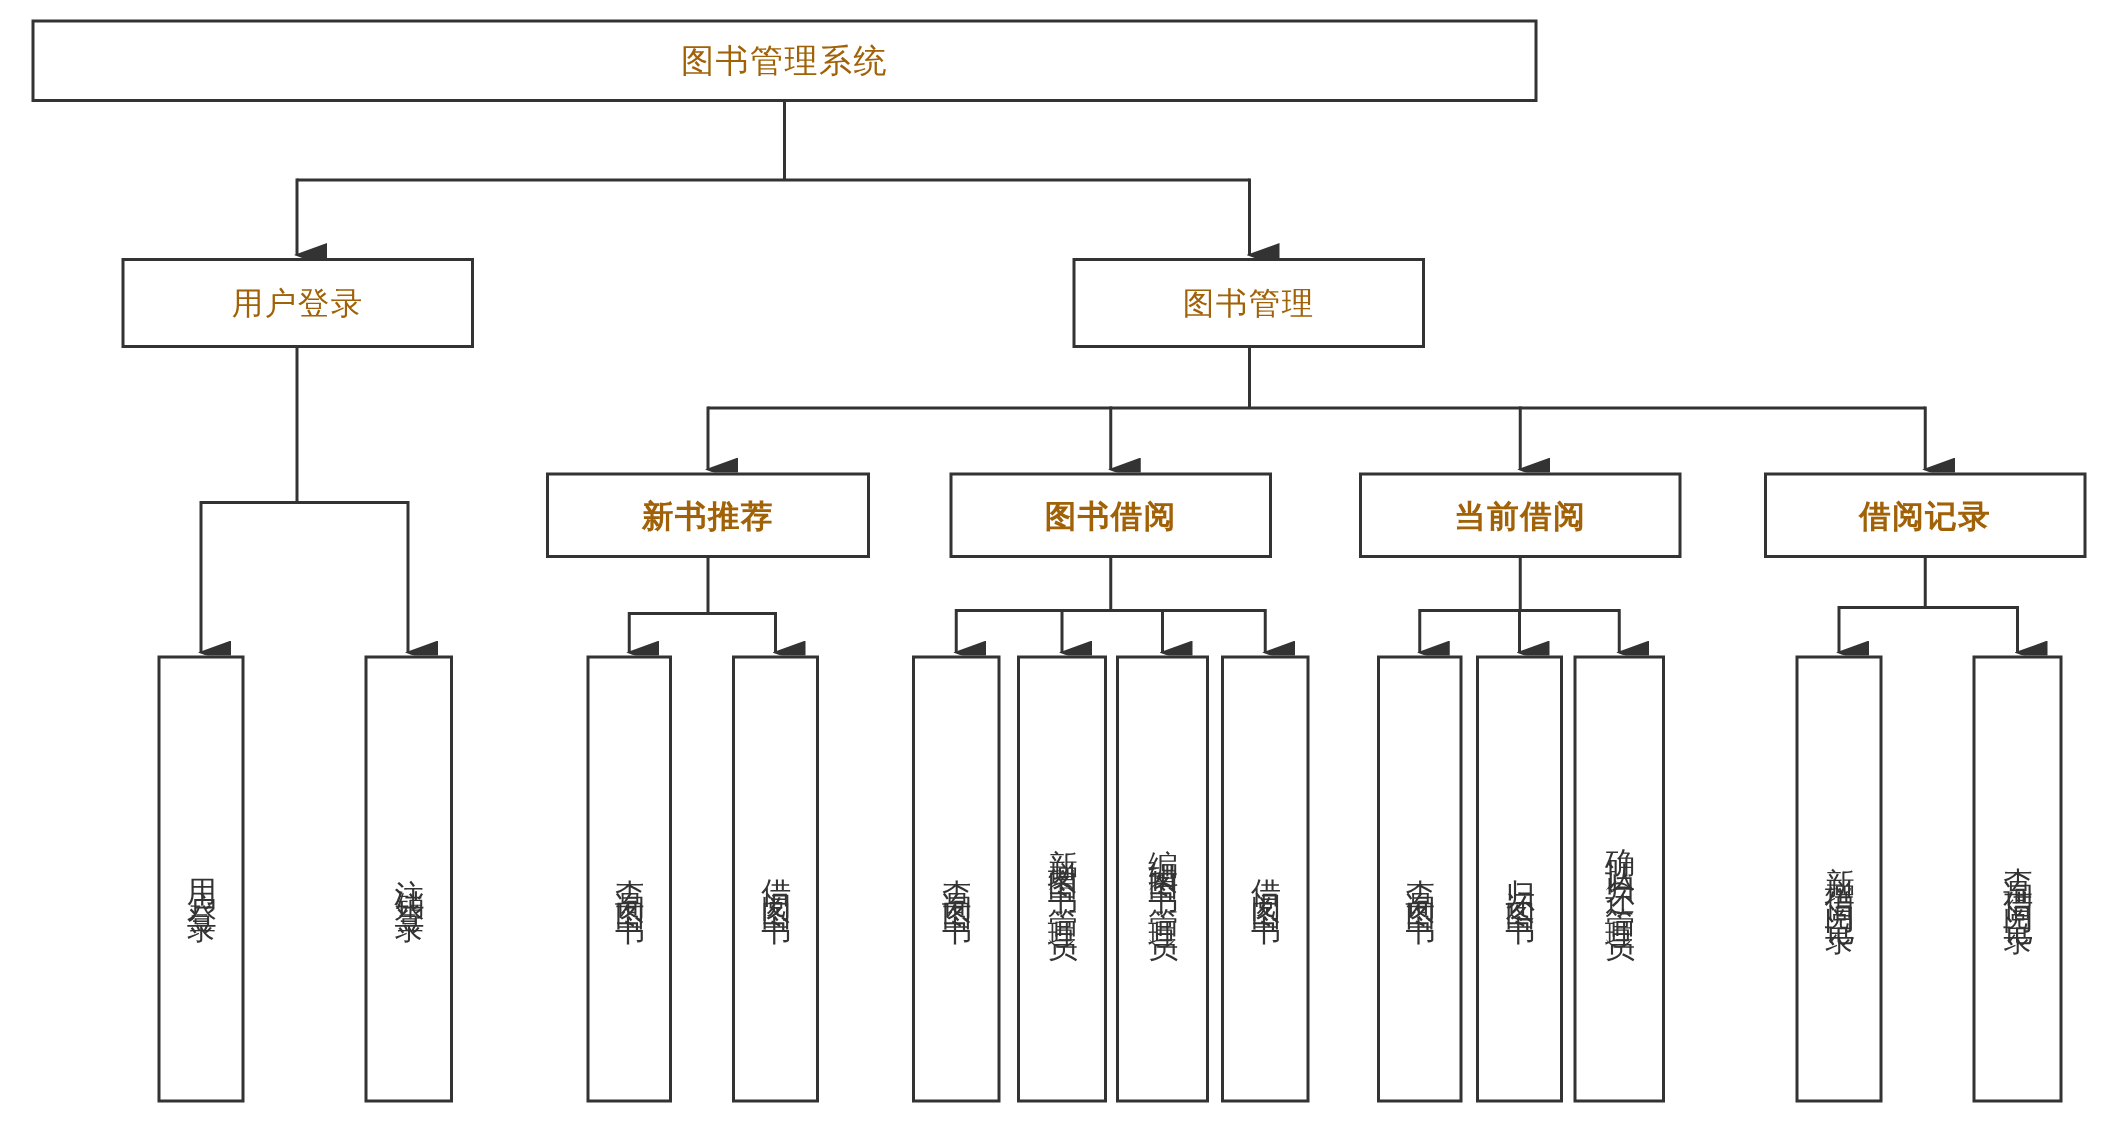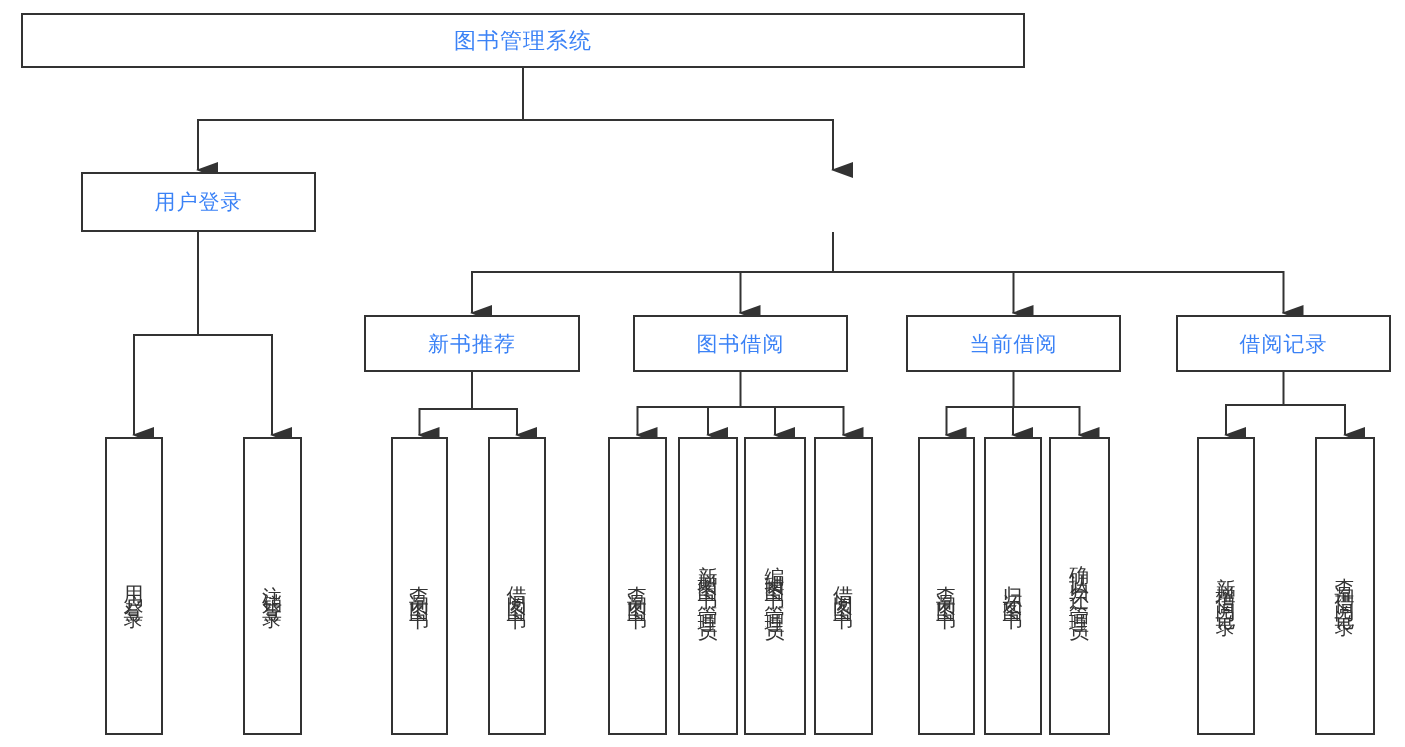--- a/index.html
+++ b/index.html
@@ -10,27 +10,27 @@
     font-family:"Liberation Sans","DejaVu Sans",sans-serif;
     overflow:hidden;
   }
   .wires { position:absolute; left:0; top:0; width:1405px; height:747px; }
   .node {
     position:absolute;
     box-sizing:border-box;
     border:2px solid #333333;
     background:#ffffff;
     display:flex; align-items:center; justify-content:center;
-    color:#3b82f6;
+    color:#a16207;
   }
   .root-node   { left:21px;  top:13px;  width:1004px; height:55px; font-size:22px; letter-spacing:1px; }
   .l2-node     { top:172px; width:235px; height:60px; font-size:21px; letter-spacing:1px; }
   .l2-a { left:81px; }
   .l2-b { left:715px; }
-  .l3-node     { top:315px; height:57px; font-size:21px; letter-spacing:1px; }
+  .l3-node     { top:315px; height:57px; font-size:21px; letter-spacing:1px;font-weight:bold; }
   .l3-a { left:364px; width:216px; }
   .l3-b { left:633px; width:215px; }
   .l3-c { left:906px; width:215px; }
   .l3-d { left:1176px; width:215px; }
   .leaf {
     position:absolute; top:437px; height:298px;
     box-sizing:border-box; border:2px solid #333333; background:#ffffff;
     display:flex; align-items:center; justify-content:center;
   }
   .leaf span {
@@ -108,20 +108,21 @@
       <path d="M1283.5,372 V405"></path>
       <path d="M1226,405 H1345"></path>
       <path d="M1226,404 V435" marker-end="url(#arrow)"></path>
       <path d="M1345,404 V435" marker-end="url(#arrow)"></path>
     </g>
   </svg>
 
   <div class="node root-node">图书管理系统</div>
 
   <div class="node l2-node l2-a">用户登录</div>
+  <div class="node l2-node l2-b">图书管理</div>
 
   <div class="node l3-node l3-a">新书推荐</div>
   <div class="node l3-node l3-c">当前借阅</div>
   <div class="node l3-node l3-b">图书借阅</div>
   <div class="node l3-node l3-d">借阅记录</div>
 
   <div class="leaf lf1">
     <span>用户登录</span>
   </div>
   <div class="leaf lf2">

